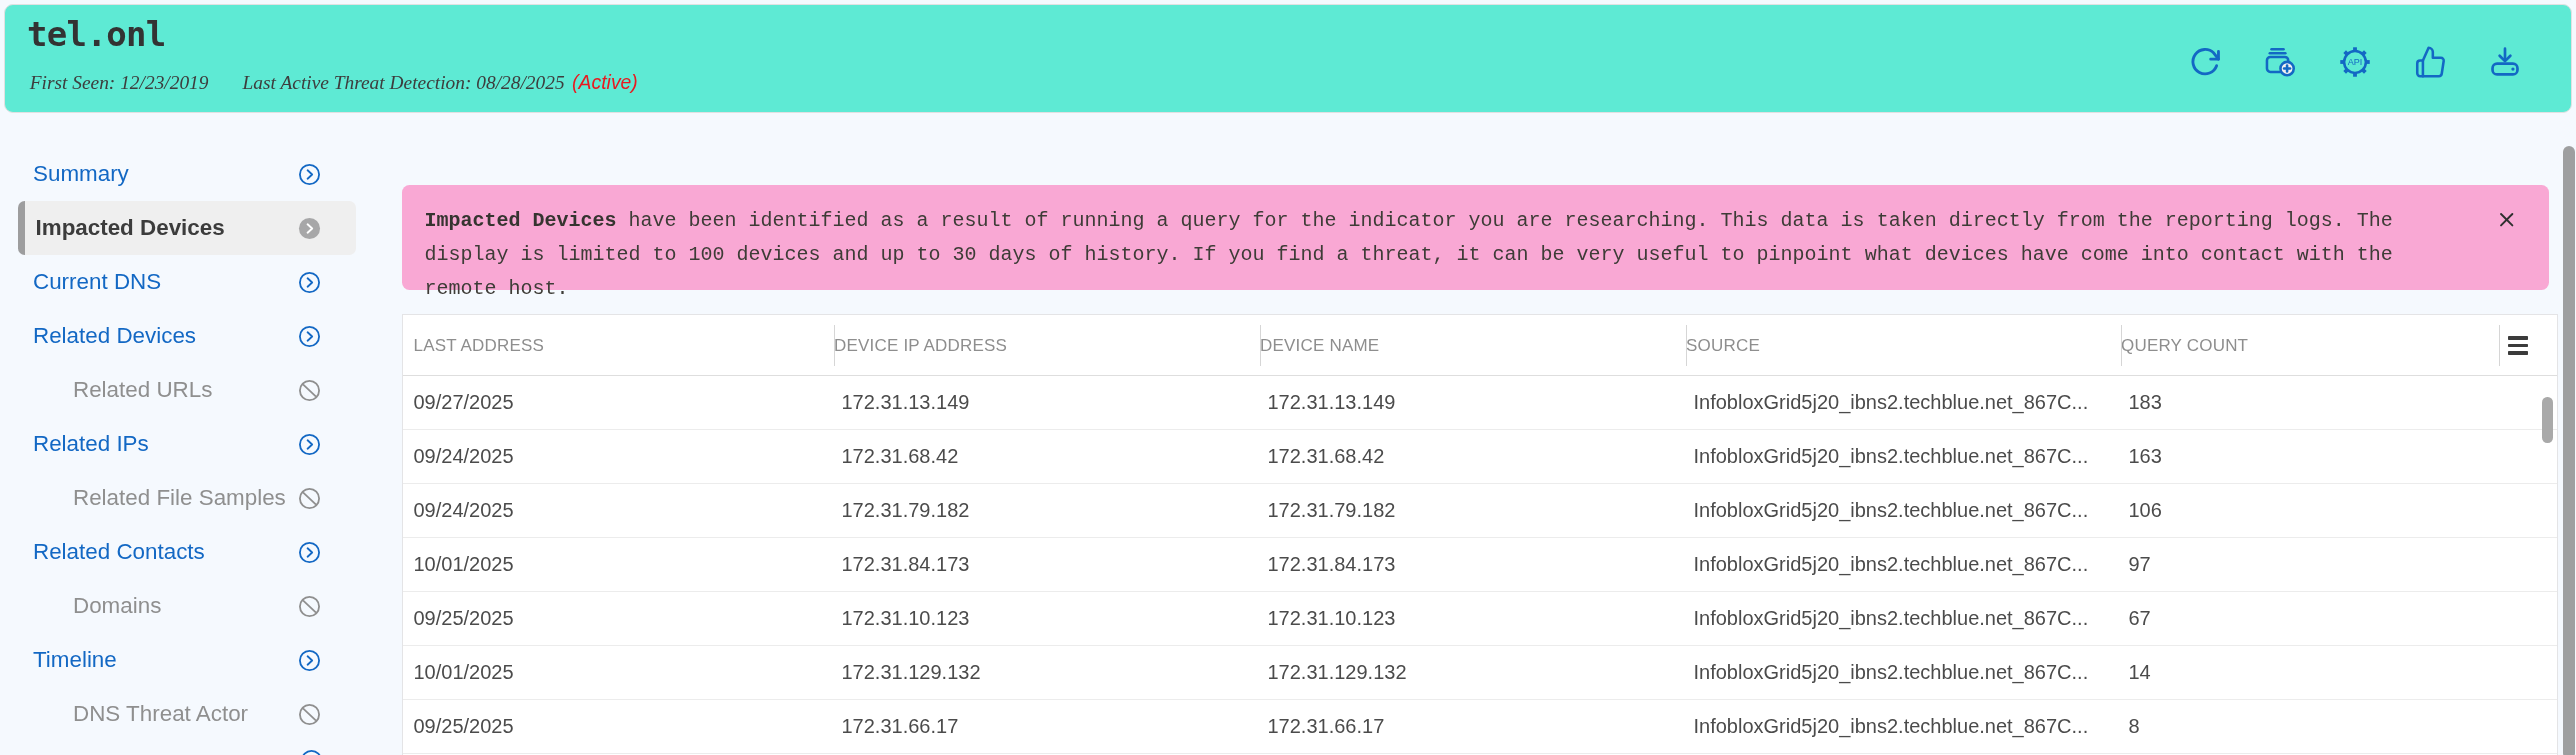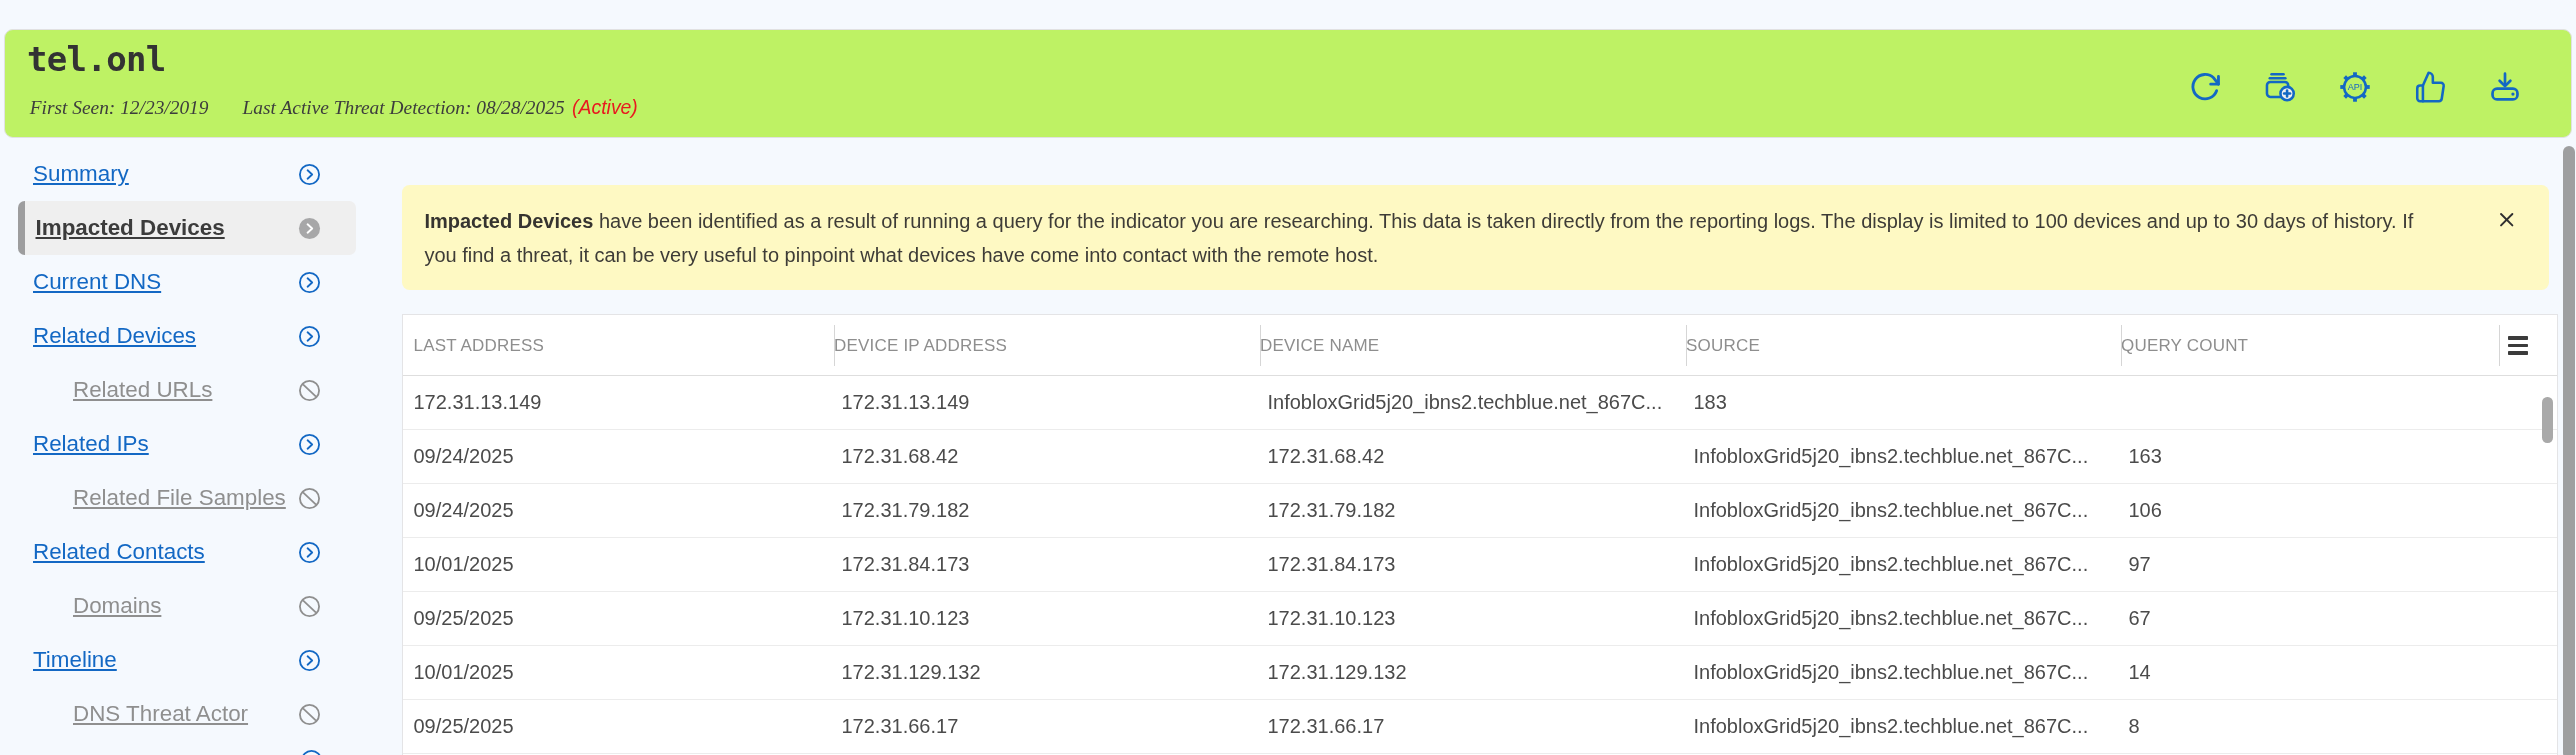--- a/index.html
+++ b/index.html
@@ -8,21 +8,21 @@
     position:relative;
     background:#f5f9fe;
     font-family:"Liberation Sans", sans-serif;
     color:#454545;
   }
   :root { --blue:#1368c4; --gray-dis:#8f8f8f; --dark:#3c3c3c; }
 
   
   .header-card {
     position:absolute; left:3.7px; top:3.7px; right:3.7px; height:109px;
-    background:#bef264; border:0.7px solid #e1e1e2; border-radius:9px;margin-top:25px;
+    background:#5eead4; border:0.7px solid #e1e1e2; border-radius:9px;
   }
   .page-title {
     position:absolute; left:22.4px; top:9px;
     font-family:"DejaVu Sans Mono", monospace;
     font-weight:bold; font-size:34px; color:#333333; letter-spacing:-0.7px;
   }
   .subtitle {
     position:absolute; left:25px; top:66px;
     font-style:italic; font-size:19.4px; color:#3d3d3d;
   }
@@ -41,41 +41,41 @@
 
   
   .sidebar {
     position:absolute; left:0; top:147px; width:381px;
     display:flex; flex-direction:column;
   }
   .side-item {
     height:54px; display:flex; align-items:center; justify-content:space-between;
     padding:0 60px 0 33px; font-size:22.4px; color:var(--blue); cursor:pointer;
   }
-  .side-item .lbl { white-space:nowrap;text-decoration:underline; }
+  .side-item .lbl { white-space:nowrap; }
   .side-item svg.side-icn { width:23px; height:23px; flex:0 0 23px; }
   .side-item.disabled { color:var(--gray-dis); cursor:default;margin-left:40px; }
   .side-item.selected {
     background:#efefef; border-radius:6.7px;
     border-left:7.5px solid #9d9d9e;
     margin:0 25px 0 18px;
     padding:0 35px 0 10.5px;
     color:var(--dark); font-weight:bold;
   }
   .side-item-partial {
     position:absolute; left:300px; top:749px; width:23px; height:23px; color:var(--blue);
   }
   .side-item-partial svg { width:23px; height:23px; }
 
   
   .banner {
     position:absolute; left:402px; top:185px; width:2147px; height:105px;
-    background:#fef9c3; border-radius:7.5px;
+    background:#f9a8d4; border-radius:7.5px;
     padding:18.7px 120px 0 22.4px;
-    font-size:20px; line-height:34px; color:#3e3c37;
+    font-size:20px; line-height:34px; color:#3e3c37;font-family:Liberation Mono, monospace;
   }
   .banner b { color:#363430; }
   .banner-close {
     position:absolute; top:25.4px; right:31px;
     width:22.4px; height:22.4px; background:transparent; border:none; cursor:pointer; color:#2f2f2f;
   }
   .banner-close svg { width:19.4px; height:19.4px; }
 
   
   .table-card {
@@ -286,20 +286,21 @@
       <button class="menu-btn">
         <span></span>
           <span></span>
           <span></span>
       </button>
     </div>
     <div class="th"></div>
   </div>
   <div>
       <div class="tgrid trow">
+    <div class="td">09/27/2025</div>
     <div class="td">172.31.13.149</div>
     <div class="td">172.31.13.149</div>
     <div class="td">InfobloxGrid5j20_ibns2.techblue.net_867C...</div>
     <div class="td">183</div>
     <div class="td"></div>
     <div class="td"></div>
   </div>
       <div class="tgrid trow">
     <div class="td">09/24/2025</div>
     <div class="td">172.31.68.42</div>

